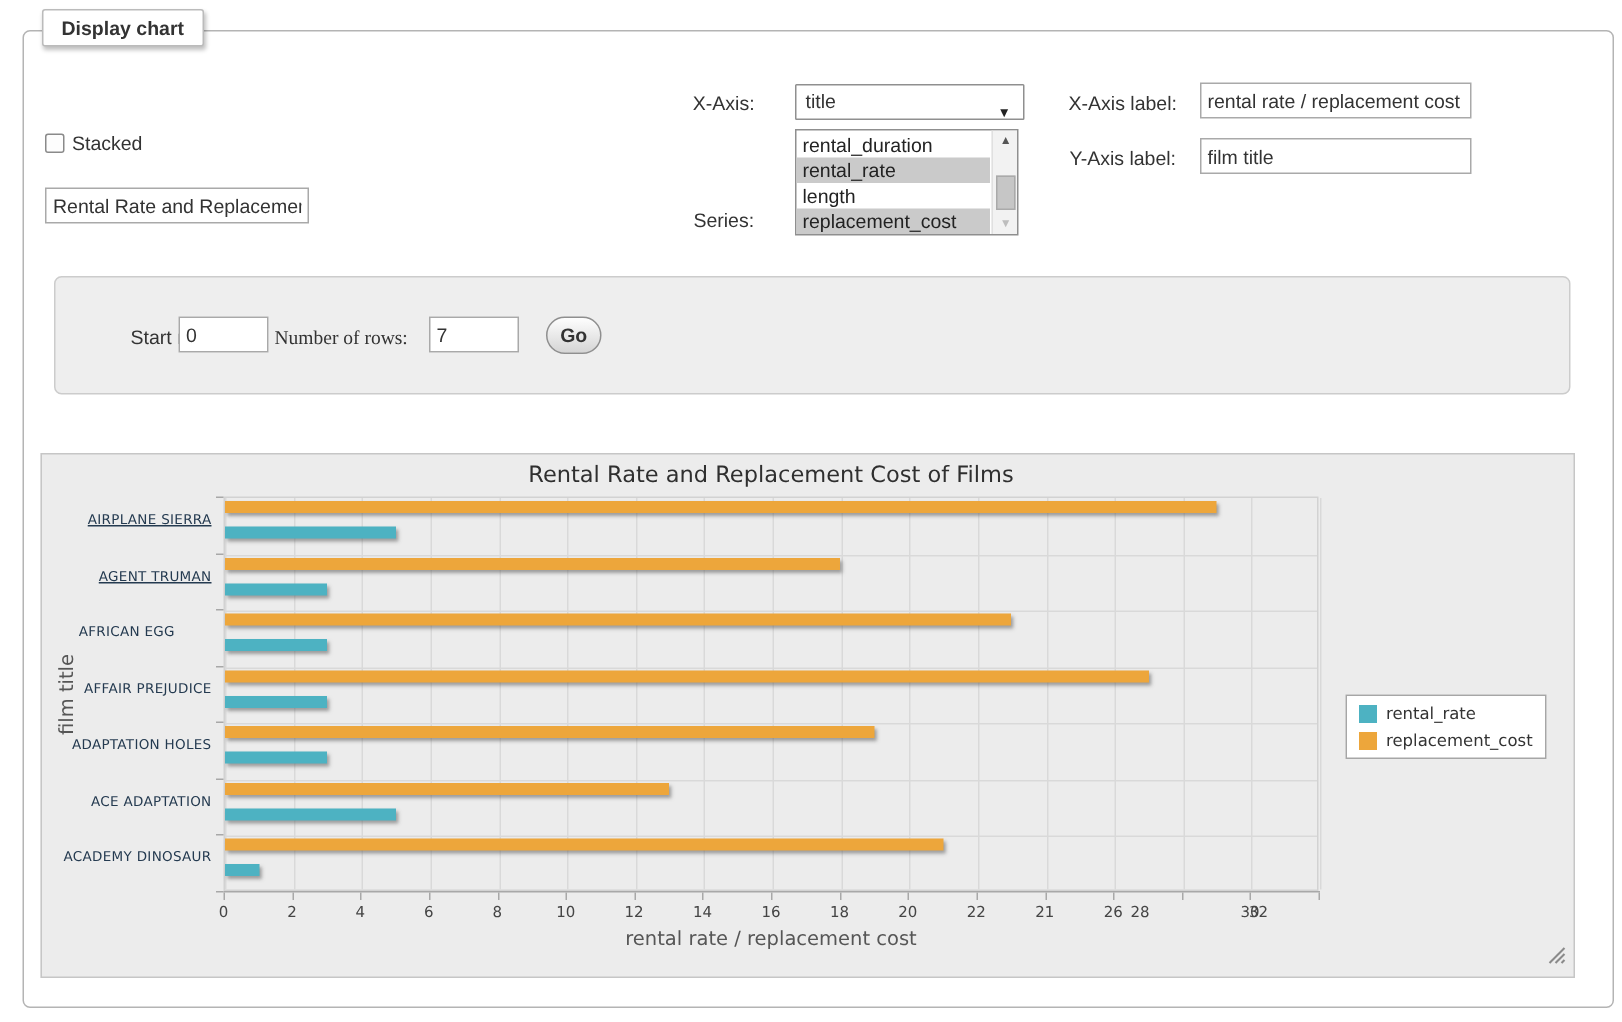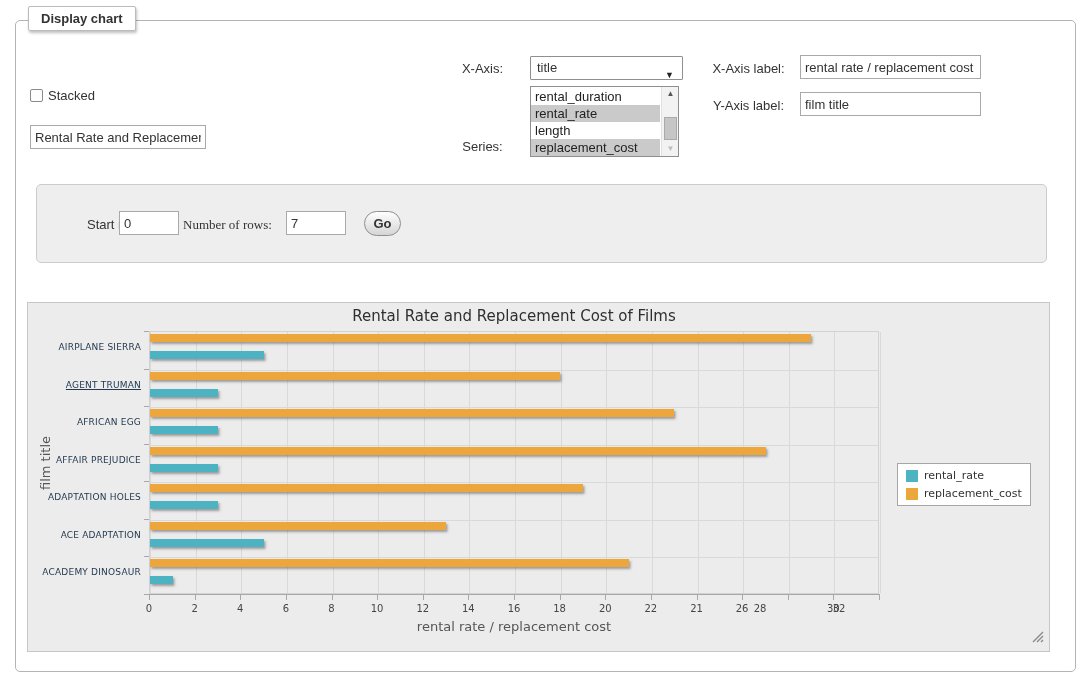--- a/index.html
+++ b/index.html
@@ -195,27 +195,27 @@
       <div class="tickx" style="left: 851px;"></div>
       <div class="tick-label" style="left: 796px;">32</div>
       <div class="ticky" style="left: 116px; top: 28px;"></div>
       <div class="ticky" style="left: 116px; top: 65.5714px;"></div>
       <div class="ticky" style="left: 116px; top: 103.143px;"></div>
       <div class="ticky" style="left: 116px; top: 140.714px;"></div>
       <div class="ticky" style="left: 116px; top: 178.286px;"></div>
       <div class="ticky" style="left: 116px; top: 215.857px;"></div>
       <div class="ticky" style="left: 116px; top: 253.429px;"></div>
       <div class="ticky" style="left: 116px; top: 291px;"></div>
-      <div class="cat-label" style="top: 39px;">AIRPLANE SIERRA</div>
+      <div class="cat-label" style="top: 39px; text-decoration: underline;">AIRPLANE SIERRA</div>
       <div class="bar" style="left: 122px; top: 31px; width: 661.334px; background: rgb(237, 166, 59);"></div>
       <div class="bar" style="left: 122px; top: 48px; width: 113.834px; background: rgb(77, 178, 194);"></div>
       <div class="cat-label" style="top: 76.5714px; text-decoration: underline;">AGENT TRUMAN</div>
       <div class="bar" style="left: 122px; top: 68.5714px; width: 410.397px; background: rgb(237, 166, 59);"></div>
       <div class="bar" style="left: 122px; top: 85.5714px; width: 68.2094px; background: rgb(77, 178, 194);"></div>
-      <div class="cat-label" style="top: 114.143px;">AFRICAN EGG</div>
+      <div class="cat-label" style="top: 114.143px; text-align: center;">AFRICAN EGG</div>
       <div class="bar" style="left: 122px; top: 106.143px; width: 524.459px; background: rgb(237, 166, 59);"></div>
       <div class="bar" style="left: 122px; top: 123.143px; width: 68.2094px; background: rgb(77, 178, 194);"></div>
       <div class="cat-label" style="top: 151.714px;">AFFAIR PREJUDICE</div>
       <div class="bar" style="left: 122px; top: 143.714px; width: 615.709px; background: rgb(237, 166, 59);"></div>
       <div class="bar" style="left: 122px; top: 160.714px; width: 68.2094px; background: rgb(77, 178, 194);"></div>
       <div class="cat-label" style="top: 189.286px;">ADAPTATION HOLES</div>
       <div class="bar" style="left: 122px; top: 181.286px; width: 433.209px; background: rgb(237, 166, 59);"></div>
       <div class="bar" style="left: 122px; top: 198.286px; width: 68.2094px; background: rgb(77, 178, 194);"></div>
       <div class="cat-label" style="top: 226.857px;">ACE ADAPTATION</div>
       <div class="bar" style="left: 122px; top: 218.857px; width: 296.334px; background: rgb(237, 166, 59);"></div>

